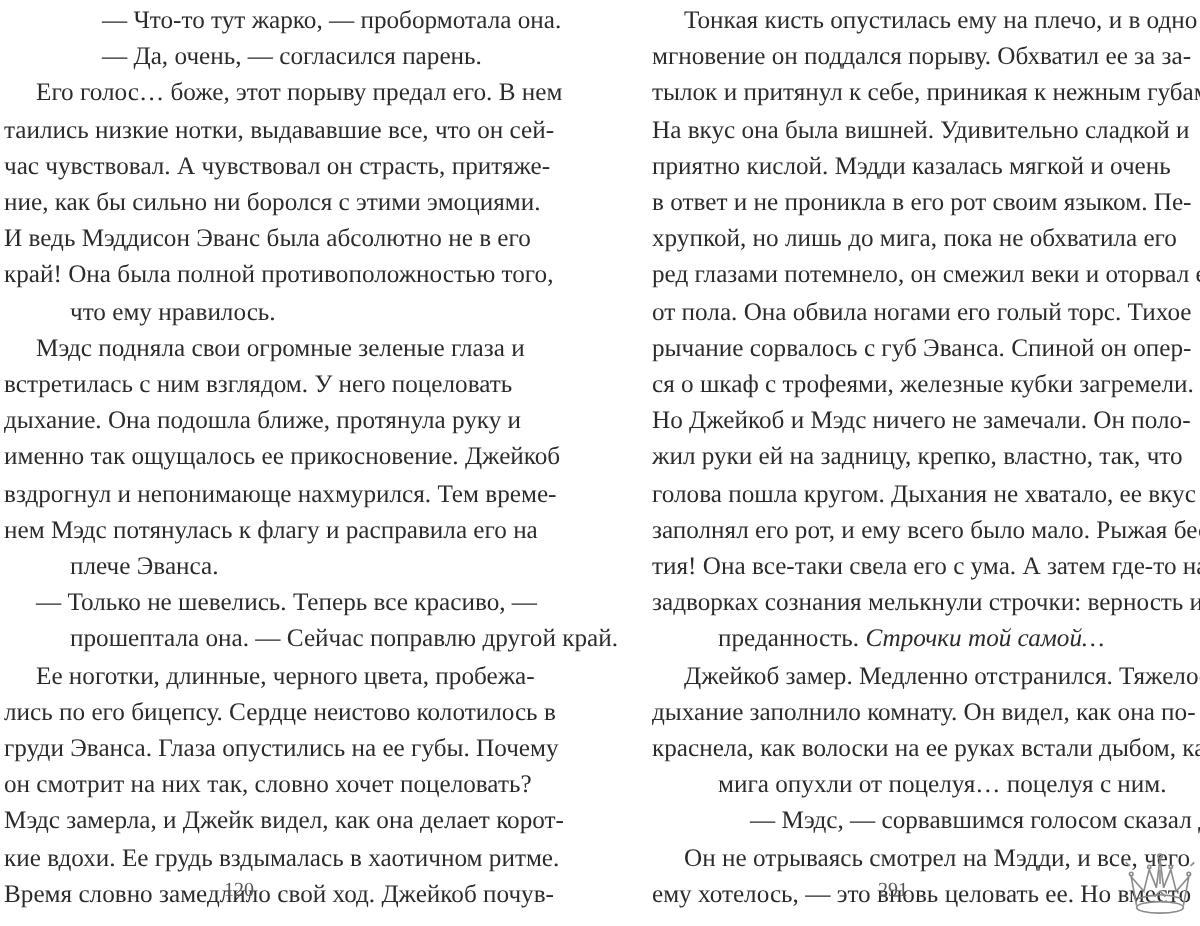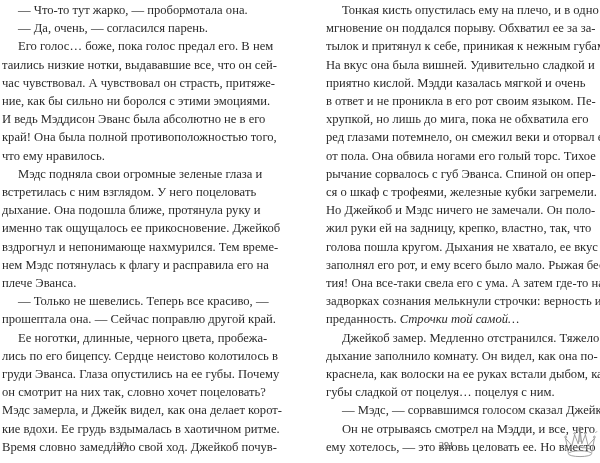--- a/index.html
+++ b/index.html
@@ -15,40 +15,40 @@
     .page-left { left: 0; width: 300px; }
     .page-right { left: 300px; width: 300px; }
     .text {
       position: absolute; top: 1px;
       font-size: 12.6px; line-height: 18.2px;
       text-align: justify; hyphens: manual;
     }
     .page-left .text { left: 2px; width: 242px; }
     .page-right .text { left: 26px; width: 242px; }
     .line { display: block; text-align: justify; text-align-last: justify; white-space: nowrap; }
-    .line.last { text-align-last: left; }
+    .line.last { text-align-last: left; margin-left: 33px; }
     .line.first { text-indent: 16px; }
     em { font-style: italic; }
     .pagenum {
       position: absolute; top: 440px; font-size: 10px; color: #555;
     }
     .page-left .pagenum { left: 112px; }
     .page-right .pagenum { left: 139px; }
     .crown {
       position: absolute; left: 562px; top: 424px; width: 36px; height: 36px;
     }
   </style>
 </head>
 <body>
 
 <div class="page page-left">
   <div class="text">
       <span class="line first last"><span>— Что-то тут жарко, — пробормотала она.</span></span>
       <span class="line first last"><span>— Да, очень, — согласился парень.</span></span>
-      <span class="line first"><span>Его голос… боже, пока голос предал его. В нем</span></span>
+      <span class="line first"><span>Его голос… боже, этот порыву предал его. В нем</span></span>
       <span class="line"><span>таились низкие нотки, выдававшие все, что он сей-</span></span>
       <span class="line"><span>час чувствовал. А чувствовал он страсть, притяже-</span></span>
       <span class="line"><span>ние, как бы сильно ни боролся с этими эмоциями.</span></span>
       <span class="line"><span>И ведь Мэддисон Эванс была абсолютно не в его</span></span>
       <span class="line"><span>край! Она была полной противоположностью того,</span></span>
       <span class="line last"><span>что ему нравилось.</span></span>
       <span class="line first"><span>Мэдс подняла свои огромные зеленые глаза и</span></span>
       <span class="line"><span>встретилась с ним взглядом. У него поцеловать</span></span>
       <span class="line"><span>дыхание. Она подошла ближе, протянула руку и</span></span>
       <span class="line"><span>именно так ощущалось ее прикосновение. Джейкоб</span></span>
@@ -84,21 +84,21 @@
       <span class="line"><span>Но Джейкоб и Мэдс ничего не замечали. Он поло-</span></span>
       <span class="line"><span>жил руки ей на задницу, крепко, властно, так, что</span></span>
       <span class="line"><span>голова пошла кругом. Дыхания не хватало, ее вкус</span></span>
       <span class="line"><span>заполнял его рот, и ему всего было мало. Рыжая бес-</span></span>
       <span class="line"><span>тия! Она все-таки свела его с ума. А затем где-то на</span></span>
       <span class="line"><span>задворках сознания мелькнули строчки: верность и</span></span>
       <span class="line last"><span>преданность. </span><em>Строчки той самой…</em></span>
       <span class="line first"><span>Джейкоб замер. Медленно отстранился. Тяжелое</span></span>
       <span class="line"><span>дыхание заполнило комнату. Он видел, как она по-</span></span>
       <span class="line"><span>краснела, как волоски на ее руках встали дыбом, как</span></span>
-      <span class="line last"><span>губы сладкой от поцелуя… поцелуя с ним.</span></span>
+      <span class="line last"><span>мига опухли от поцелуя… поцелуя с ним.</span></span>
       <span class="line first last"><span>— Мэдс, — сорвавшимся голосом сказал Джейк.</span></span>
       <span class="line first"><span>Он не отрываясь смотрел на Мэдди, и все, чего</span></span>
       <span class="line"><span>ему хотелось, — это вновь целовать ее. Но вместо</span></span>
       <span class="line last"><span>этого он прошептал:</span></span>
     </div>
   <div class="pagenum">291</div>
 </div>
 
 <svg class="crown" viewBox="0 0 40 40" fill="none" stroke="#8a8a8a" stroke-width="0.9">
   <ellipse cx="20" cy="33" rx="13" ry="3.2"></ellipse>

